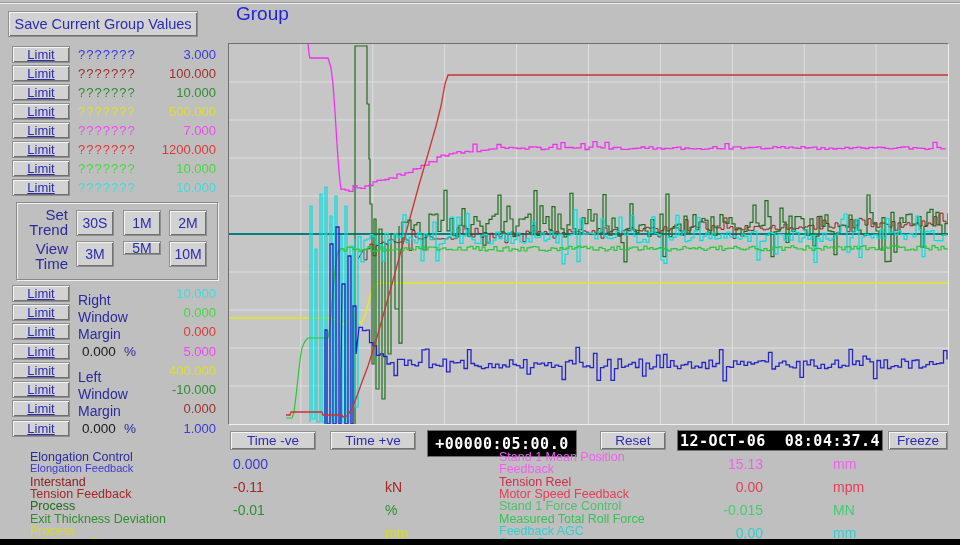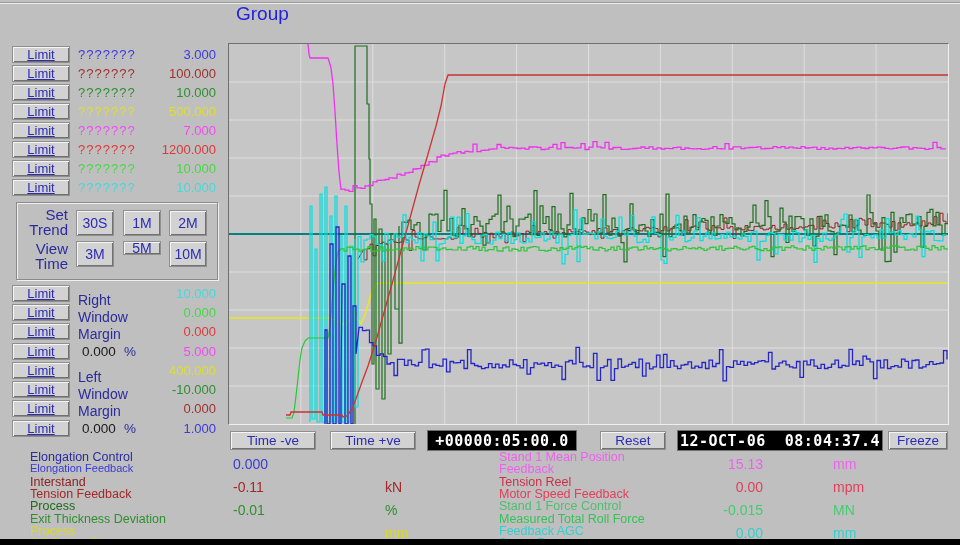--- a/index.html
+++ b/index.html
@@ -21,20 +21,21 @@
     border-right:1px solid #eeeeee;border-bottom:1px solid #eeeeee;box-sizing:content-box;}
   .lbl{white-space:nowrap;}
   .top-groove{background:#9a9a9a;border-bottom:1px solid #ededed;height:1px;}
 </style>
 </head>
 <body>
 
 <div id="screen">
   <div class="abs top-groove" style="left:0;top:2;width:960px;top:2px;"></div>
 
+  <div class="abs b3d" id="save-btn" style="left:8px;top:11px;width:190px;height:26px;font-size:14.5px;">Save Current Group Values</div>
 
   <div class="abs lbl" style="left:236px;top:3px;font-size:19px;color:#2222dd;">Group</div>
 
 
   <div id="limits-top"></div>
 
   <div class="abs frame" style="left:16px;top:202px;width:200px;height:76px;"></div>
   <div id="trend-time-labels">
       <div class="abs lbl" style="left: 18px; top: 206px; width: 50px; text-align: right; font-size: 15px; color: rgb(43, 43, 158); position: absolute;">Set</div>
       <div class="abs lbl" style="left: 18px; top: 221px; width: 50px; text-align: right; font-size: 15px; color: rgb(43, 43, 158); position: absolute;">Trend</div>
@@ -72,21 +73,21 @@
         <path d="M126 380 L126 2 L138 2 L138 60 L140 60 L140 115 L141 115 L141 160 L143 160 L143 320 L145 320 L145 175 L147 175 L147 345 L150 345 L150 185 L153 185 L153 355 L156 355 L156 200 L159 200 L159 310 L162 310 L162 190 L166 190 L166 265 L170 265 L170 182 L170.0 265.0 L170.0 299.1 L173.0 299.1 L173.0 178.0 L176.0 178.0 L176.0 178.4 L179.0 178.4 L179.0 176.2 L182.0 176.2 L182.0 185.5 L185.0 185.5 L185.0 180.9 L188.0 180.9 L188.0 178.5 L191.0 178.5 L191.0 190.0 L194.0 190.0 L194.0 205.9 L197.0 205.9 L197.0 191.5 L200.0 191.5 L200.0 170.2 L203.0 170.2 L203.0 171.0 L206.0 171.0 L206.0 170.2 L209.0 170.2 L209.0 187.5 L212.0 187.5 L212.0 176.4 L215.0 176.4 L215.0 146.3 L218.0 146.3 L218.0 186.9 L221.0 186.9 L221.0 174.5 L224.0 174.5 L224.0 191.3 L227.0 191.3 L227.0 192.9 L230.0 192.9 L230.0 181.3 L233.0 181.3 L233.0 164.7 L236.0 164.7 L236.0 184.8 L239.0 184.8 L239.0 192.4 L242.0 192.4 L242.0 180.5 L245.0 180.5 L245.0 172.7 L248.0 172.7 L248.0 177.0 L251.0 177.0 L251.0 182.2 L254.0 182.2 L254.0 201.1 L257.0 201.1 L257.0 179.6 L260.0 179.6 L260.0 175.4 L263.0 175.4 L263.0 172.2 L266.0 172.2 L266.0 170.2 L269.0 170.2 L269.0 151.1 L272.0 151.1 L272.0 187.8 L275.0 187.8 L275.0 177.6 L278.0 177.6 L278.0 162.2 L281.0 162.2 L281.0 175.0 L284.0 175.0 L284.0 192.6 L287.0 192.6 L287.0 182.0 L290.0 182.0 L290.0 175.0 L293.0 175.0 L293.0 175.1 L296.0 175.1 L296.0 173.3 L299.0 173.3 L299.0 170.1 L302.0 170.1 L302.0 190.6 L305.0 190.6 L305.0 146.7 L308.0 146.7 L308.0 191.4 L311.0 191.4 L311.0 161.8 L314.0 161.8 L314.0 179.5 L317.0 179.5 L317.0 172.6 L320.0 172.6 L320.0 185.7 L323.0 185.7 L323.0 162.6 L326.0 162.6 L326.0 190.7 L329.0 190.7 L329.0 170.0 L332.0 170.0 L332.0 184.9 L335.0 184.9 L335.0 192.9 L338.0 192.9 L338.0 180.8 L341.0 180.8 L341.0 149.4 L344.0 149.4 L344.0 184.8 L347.0 184.8 L347.0 190.2 L350.0 190.2 L350.0 185.7 L353.0 185.7 L353.0 173.8 L356.0 173.8 L356.0 179.6 L359.0 179.6 L359.0 165.5 L362.0 165.5 L362.0 176.8 L365.0 176.8 L365.0 170.0 L368.0 170.0 L368.0 190.2 L371.0 190.2 L371.0 188.9 L374.0 188.9 L374.0 150.6 L377.0 150.6 L377.0 182.0 L380.0 182.0 L380.0 191.2 L383.0 191.2 L383.0 174.1 L386.0 174.1 L386.0 183.6 L389.0 183.6 L389.0 192.2 L392.0 192.2 L392.0 198.7 L395.0 198.7 L395.0 217.8 L398.0 217.8 L398.0 184.7 L401.0 184.7 L401.0 159.9 L404.0 159.9 L404.0 185.9 L407.0 185.9 L407.0 188.8 L410.0 188.8 L410.0 181.1 L413.0 181.1 L413.0 180.5 L416.0 180.5 L416.0 187.0 L419.0 187.0 L419.0 192.3 L422.0 192.3 L422.0 175.6 L425.0 175.6 L425.0 188.4 L428.0 188.4 L428.0 188.4 L431.0 188.4 L431.0 170.2 L434.0 170.2 L434.0 212.6 L437.0 212.6 L437.0 150.2 L440.0 150.2 L440.0 192.7 L443.0 192.7 L443.0 184.1 L446.0 184.1 L446.0 181.2 L449.0 181.2 L449.0 180.1 L452.0 180.1 L452.0 187.7 L455.0 187.7 L455.0 172.2 L458.0 172.2 L458.0 189.1 L461.0 189.1 L461.0 183.4 L464.0 183.4 L464.0 170.6 L467.0 170.6 L467.0 185.7 L470.0 185.7 L470.0 178.0 L473.0 178.0 L473.0 174.5 L476.0 174.5 L476.0 176.4 L479.0 176.4 L479.0 188.8 L482.0 188.8 L482.0 172.8 L485.0 172.8 L485.0 191.4 L488.0 191.4 L488.0 182.0 L491.0 182.0 L491.0 170.6 L494.0 170.6 L494.0 177.9 L497.0 177.9 L497.0 179.3 L500.0 179.3 L500.0 173.6 L503.0 173.6 L503.0 179.9 L506.0 179.9 L506.0 185.9 L509.0 185.9 L509.0 184.0 L512.0 184.0 L512.0 192.0 L515.0 192.0 L515.0 187.4 L518.0 187.4 L518.0 183.2 L521.0 183.2 L521.0 178.3 L524.0 178.3 L524.0 161.2 L527.0 161.2 L527.0 179.0 L530.0 179.0 L530.0 182.1 L533.0 182.1 L533.0 181.4 L536.0 181.4 L536.0 156.6 L539.0 156.6 L539.0 172.7 L542.0 172.7 L542.0 212.6 L545.0 212.6 L545.0 187.8 L548.0 187.8 L548.0 187.2 L551.0 187.2 L551.0 164.2 L554.0 164.2 L554.0 178.1 L557.0 178.1 L557.0 198.5 L560.0 198.5 L560.0 172.1 L563.0 172.1 L563.0 187.4 L566.0 187.4 L566.0 172.6 L569.0 172.6 L569.0 172.5 L572.0 172.5 L572.0 174.6 L575.0 174.6 L575.0 185.9 L578.0 185.9 L578.0 191.4 L581.0 191.4 L581.0 174.9 L584.0 174.9 L584.0 201.9 L587.0 201.9 L587.0 192.2 L590.0 192.2 L590.0 172.4 L593.0 172.4 L593.0 182.3 L596.0 182.3 L596.0 170.9 L599.0 170.9 L599.0 186.8 L602.0 186.8 L602.0 187.7 L605.0 187.7 L605.0 210.7 L608.0 210.7 L608.0 188.5 L611.0 188.5 L611.0 181.2 L614.0 181.2 L614.0 181.5 L617.0 181.5 L617.0 183.1 L620.0 183.1 L620.0 171.0 L623.0 171.0 L623.0 187.6 L626.0 187.6 L626.0 175.8 L629.0 175.8 L629.0 186.1 L632.0 186.1 L632.0 190.0 L635.0 190.0 L635.0 191.5 L638.0 191.5 L638.0 151.0 L641.0 151.0 L641.0 168.6 L644.0 168.6 L644.0 179.8 L647.0 179.8 L647.0 187.0 L650.0 187.0 L650.0 205.3 L653.0 205.3 L653.0 173.7 L656.0 173.7 L656.0 217.6 L659.0 217.6 L659.0 217.3 L662.0 217.3 L662.0 168.4 L665.0 168.4 L665.0 208.1 L668.0 208.1 L668.0 189.0 L671.0 189.0 L671.0 173.9 L674.0 173.9 L674.0 178.5 L677.0 178.5 L677.0 170.7 L680.0 170.7 L680.0 170.2 L683.0 170.2 L683.0 180.1 L686.0 180.1 L686.0 179.8 L689.0 179.8 L689.0 172.5 L692.0 172.5 L692.0 203.2 L695.0 203.2 L695.0 182.3 L698.0 182.3 L698.0 168.4 L701.0 168.4 L701.0 165.4 L704.0 165.4 L704.0 181.9 L707.0 181.9 L707.0 168.4 L710.0 168.4 L710.0 181.0 L713.0 181.0 L713.0 190.9 L716.0 190.9 L716.0 179.7 L719.0 179.7 L719.0 169.2" stroke="#1e6e1e" fill="none" stroke-width="1.2"></path>
         <path d="M81 378 L81 162 L83 162 L83 375 L86 375 L86 205 L88 205 L88 378 L91 378 L91 150 L93 150 L93 378 L96 378 L96 143 L98 143 L98 378 L101 378 L101 172 L103 172 L103 378 L106 378 L106 152 L108 152 L108 378 L111 378 L111 192 L113 192 L113 378 L116 378 L116 162 L118 162 L118 378 L121 378 L121 202 L124 202 L124 360 L126 360 L126 195 L126.0 360.0 L126.0 363.0 L129.0 363.0 L129.0 192.5 L132.0 192.5 L132.0 217.9 L135.0 217.9 L135.0 196.1 L138.0 196.1 L138.0 195.0 L141.0 195.0 L141.0 190.5 L144.0 190.5 L144.0 192.7 L147.0 192.7 L147.0 199.8 L150.0 199.8 L150.0 200.8 L153.0 200.8 L153.0 216.9 L156.0 216.9 L156.0 189.4 L159.0 189.4 L159.0 199.1 L162.0 199.1 L162.0 196.2 L165.0 196.2 L165.0 189.8 L168.0 189.8 L168.0 193.2 L171.0 193.2 L171.0 192.7 L174.0 192.7 L174.0 170.8 L177.0 170.8 L177.0 198.7 L180.0 198.7 L180.0 193.3 L183.0 193.3 L183.0 195.9 L186.0 195.9 L186.0 198.9 L189.0 198.9 L189.0 188.6 L192.0 188.6 L192.0 216.9 L195.0 216.9 L195.0 189.6 L198.0 189.6 L198.0 191.8 L201.0 191.8 L201.0 195.6 L204.0 195.6 L204.0 178.2 L207.0 178.2 L207.0 216.8 L210.0 216.8 L210.0 200.2 L213.0 200.2 L213.0 199.5 L216.0 199.5 L216.0 195.2 L219.0 195.2 L219.0 192.8 L222.0 192.8 L222.0 173.2 L225.0 173.2 L225.0 193.8 L228.0 193.8 L228.0 173.2 L231.0 173.2 L231.0 199.4 L234.0 199.4 L234.0 191.8 L237.0 191.8 L237.0 169.7 L240.0 169.7 L240.0 193.0 L243.0 193.0 L243.0 195.7 L246.0 195.7 L246.0 199.4 L249.0 199.4 L249.0 199.5 L252.0 199.5 L252.0 191.3 L255.0 191.3 L255.0 190.3 L258.0 190.3 L258.0 197.9 L261.0 197.9 L261.0 200.0 L264.0 200.0 L264.0 196.2 L267.0 196.2 L267.0 188.1 L270.0 188.1 L270.0 194.7 L273.0 194.7 L273.0 190.3 L276.0 190.3 L276.0 196.3 L279.0 196.3 L279.0 188.7 L282.0 188.7 L282.0 199.5 L285.0 199.5 L285.0 195.6 L288.0 195.6 L288.0 188.8 L291.0 188.8 L291.0 198.0 L294.0 198.0 L294.0 199.0 L297.0 199.0 L297.0 194.3 L300.0 194.3 L300.0 197.9 L303.0 197.9 L303.0 177.5 L306.0 177.5 L306.0 193.7 L309.0 193.7 L309.0 193.4 L312.0 193.4 L312.0 188.9 L315.0 188.9 L315.0 196.9 L318.0 196.9 L318.0 195.1 L321.0 195.1 L321.0 187.8 L324.0 187.8 L324.0 190.8 L327.0 190.8 L327.0 198.8 L330.0 198.8 L330.0 190.1 L333.0 190.1 L333.0 219.8 L336.0 219.8 L336.0 210.5 L339.0 210.5 L339.0 191.5 L342.0 191.5 L342.0 190.5 L345.0 190.5 L345.0 165.9 L348.0 165.9 L348.0 217.6 L351.0 217.6 L351.0 174.8 L354.0 174.8 L354.0 190.1 L357.0 190.1 L357.0 189.9 L360.0 189.9 L360.0 189.2 L363.0 189.2 L363.0 189.7 L366.0 189.7 L366.0 194.8 L369.0 194.8 L369.0 187.9 L372.0 187.9 L372.0 175.2 L375.0 175.2 L375.0 192.4 L378.0 192.4 L378.0 194.1 L381.0 194.1 L381.0 194.7 L384.0 194.7 L384.0 193.5 L387.0 193.5 L387.0 187.4 L390.0 187.4 L390.0 173.0 L393.0 173.0 L393.0 187.9 L396.0 187.9 L396.0 191.2 L399.0 191.2 L399.0 187.6 L402.0 187.6 L402.0 171.5 L405.0 171.5 L405.0 192.2 L408.0 192.2 L408.0 198.7 L411.0 198.7 L411.0 198.1 L414.0 198.1 L414.0 195.3 L417.0 195.3 L417.0 198.3 L420.0 198.3 L420.0 188.6 L423.0 188.6 L423.0 172.8 L426.0 172.8 L426.0 189.5 L429.0 189.5 L429.0 190.7 L432.0 190.7 L432.0 216.0 L435.0 216.0 L435.0 219.3 L438.0 219.3 L438.0 193.1 L441.0 193.1 L441.0 196.0 L444.0 196.0 L444.0 193.4 L447.0 193.4 L447.0 171.4 L450.0 171.4 L450.0 191.5 L453.0 191.5 L453.0 187.2 L456.0 187.2 L456.0 197.6 L459.0 197.6 L459.0 196.7 L462.0 196.7 L462.0 193.9 L465.0 193.9 L465.0 187.1 L468.0 187.1 L468.0 173.5 L471.0 173.5 L471.0 196.7 L474.0 196.7 L474.0 192.4 L477.0 192.4 L477.0 188.8 L480.0 188.8 L480.0 194.6 L483.0 194.6 L483.0 189.0 L486.0 189.0 L486.0 194.8 L489.0 194.8 L489.0 194.5 L492.0 194.5 L492.0 190.5 L495.0 190.5 L495.0 194.2 L498.0 194.2 L498.0 188.0 L501.0 188.0 L501.0 192.9 L504.0 192.9 L504.0 192.2 L507.0 192.2 L507.0 193.9 L510.0 193.9 L510.0 195.2 L513.0 195.2 L513.0 190.0 L516.0 190.0 L516.0 192.7 L519.0 192.7 L519.0 197.3 L522.0 197.3 L522.0 188.1 L525.0 188.1 L525.0 187.4 L528.0 187.4 L528.0 216.2 L531.0 216.2 L531.0 197.3 L534.0 197.3 L534.0 197.2 L537.0 197.2 L537.0 191.4 L540.0 191.4 L540.0 188.7 L543.0 188.7 L543.0 189.5 L546.0 189.5 L546.0 209.8 L549.0 209.8 L549.0 190.3 L552.0 190.3 L552.0 190.7 L555.0 190.7 L555.0 196.2 L558.0 196.2 L558.0 191.4 L561.0 191.4 L561.0 196.2 L564.0 196.2 L564.0 186.6 L567.0 186.6 L567.0 188.7 L570.0 188.7 L570.0 197.8 L573.0 197.8 L573.0 193.9 L576.0 193.9 L576.0 186.0 L579.0 186.0 L579.0 195.4 L582.0 195.4 L582.0 191.3 L585.0 191.3 L585.0 218.4 L588.0 218.4 L588.0 194.5 L591.0 194.5 L591.0 197.3 L594.0 197.3 L594.0 189.2 L597.0 189.2 L597.0 194.9 L600.0 194.9 L600.0 196.3 L603.0 196.3 L603.0 194.1 L606.0 194.1 L606.0 191.0 L609.0 191.0 L609.0 188.0 L612.0 188.0 L612.0 175.3 L615.0 175.3 L615.0 170.0 L618.0 170.0 L618.0 208.2 L621.0 208.2 L621.0 193.7 L624.0 193.7 L624.0 186.8 L627.0 186.8 L627.0 175.3 L630.0 175.3 L630.0 213.3 L633.0 213.3 L633.0 193.0 L636.0 193.0 L636.0 190.6 L639.0 190.6 L639.0 191.5 L642.0 191.5 L642.0 193.8 L645.0 193.8 L645.0 190.9 L648.0 190.9 L648.0 194.2 L651.0 194.2 L651.0 185.8 L654.0 185.8 L654.0 194.4 L657.0 194.4 L657.0 174.7 L660.0 174.7 L660.0 188.7 L663.0 188.7 L663.0 187.8 L666.0 187.8 L666.0 190.9 L669.0 190.9 L669.0 186.7 L672.0 186.7 L672.0 190.7 L675.0 190.7 L675.0 195.3 L678.0 195.3 L678.0 190.5 L681.0 190.5 L681.0 189.9 L684.0 189.9 L684.0 193.0 L687.0 193.0 L687.0 172.2 L690.0 172.2 L690.0 185.9 L693.0 185.9 L693.0 212.6 L696.0 212.6 L696.0 187.3 L699.0 187.3 L699.0 187.8 L702.0 187.8 L702.0 186.6 L705.0 186.6 L705.0 196.5 L708.0 196.5 L708.0 196.6 L711.0 196.6 L711.0 196.8 L714.0 196.8 L714.0 190.9 L717.0 190.9 L717.0 191.4" stroke="#00e0e0" fill="none" stroke-width="1.2"></path>
         <path d="M57 374 L63 374 L65 368 L67 352 L69 334 L71 316 L73 304 L76 297 L79 294 L99 294 L101 282 L103 258 L105 236 L107 218 L109 208 L112 205 L112.0 205.0 L112.0 204.9 L115.0 204.9 L115.0 207.1 L118.0 207.1 L118.0 203.2 L121.0 203.2 L121.0 203.3 L124.0 203.3 L124.0 205.7 L127.0 205.7 L127.0 205.0 L130.0 205.0 L130.0 207.1 L133.0 207.1 L133.0 205.8 L136.0 205.8 L136.0 205.1 L139.0 205.1 L139.0 202.6 L142.0 202.6 L142.0 207.2 L145.0 207.2 L145.0 207.1 L148.0 207.1 L148.0 206.1 L151.0 206.1 L151.0 202.9 L154.0 202.9 L154.0 207.2 L157.0 207.2 L157.0 205.3 L160.0 205.3 L160.0 206.2 L163.0 206.2 L163.0 206.0 L166.0 206.0 L166.0 205.2 L169.0 205.2 L169.0 205.1 L172.0 205.1 L172.0 206.6 L175.0 206.6 L175.0 203.9 L178.0 203.9 L178.0 205.6 L181.0 205.6 L181.0 204.2 L184.0 204.2 L184.0 206.0 L187.0 206.0 L187.0 202.6 L190.0 202.6 L190.0 204.6 L193.0 204.6 L193.0 203.2 L196.0 203.2 L196.0 205.8 L199.0 205.8 L199.0 203.2 L202.0 203.2 L202.0 203.0 L205.0 203.0 L205.0 203.4 L208.0 203.4 L208.0 206.2 L211.0 206.2 L211.0 205.0 L214.0 205.0 L214.0 203.8 L217.0 203.8 L217.0 205.6 L220.0 205.6 L220.0 205.4 L223.0 205.4 L223.0 206.0 L226.0 206.0 L226.0 206.0 L229.0 206.0 L229.0 203.2 L232.0 203.2 L232.0 206.0 L235.0 206.0 L235.0 206.1 L238.0 206.1 L238.0 203.1 L241.0 203.1 L241.0 202.3 L244.0 202.3 L244.0 204.9 L247.0 204.9 L247.0 202.6 L250.0 202.6 L250.0 206.4 L253.0 206.4 L253.0 203.2 L256.0 203.2 L256.0 206.9 L259.0 206.9 L259.0 205.5 L262.0 205.5 L262.0 205.7 L265.0 205.7 L265.0 202.7 L268.0 202.7 L268.0 206.8 L271.0 206.8 L271.0 207.2 L274.0 207.2 L274.0 203.9 L277.0 203.9 L277.0 202.9 L280.0 202.9 L280.0 207.0 L283.0 207.0 L283.0 204.8 L286.0 204.8 L286.0 205.3 L289.0 205.3 L289.0 206.8 L292.0 206.8 L292.0 203.4 L295.0 203.4 L295.0 207.0 L298.0 207.0 L298.0 203.8 L301.0 203.8 L301.0 203.1 L304.0 203.1 L304.0 202.5 L307.0 202.5 L307.0 203.0 L310.0 203.0 L310.0 206.3 L313.0 206.3 L313.0 206.4 L316.0 206.4 L316.0 207.2 L319.0 207.2 L319.0 206.4 L322.0 206.4 L322.0 203.9 L325.0 203.9 L325.0 204.4 L328.0 204.4 L328.0 206.7 L331.0 206.7 L331.0 203.7 L334.0 203.7 L334.0 205.4 L337.0 205.4 L337.0 204.2 L340.0 204.2 L340.0 202.4 L343.0 202.4 L343.0 205.2 L346.0 205.2 L346.0 203.7 L349.0 203.7 L349.0 202.2 L352.0 202.2 L352.0 203.3 L355.0 203.3 L355.0 202.4 L358.0 202.4 L358.0 204.6 L361.0 204.6 L361.0 203.0 L364.0 203.0 L364.0 205.9 L367.0 205.9 L367.0 206.1 L370.0 206.1 L370.0 203.4 L373.0 203.4 L373.0 204.5 L376.0 204.5 L376.0 206.9 L379.0 206.9 L379.0 205.5 L382.0 205.5 L382.0 203.2 L385.0 203.2 L385.0 206.3 L388.0 206.3 L388.0 202.3 L391.0 202.3 L391.0 205.4 L394.0 205.4 L394.0 205.8 L397.0 205.8 L397.0 205.9 L400.0 205.9 L400.0 204.1 L403.0 204.1 L403.0 203.1 L406.0 203.1 L406.0 203.1 L409.0 203.1 L409.0 206.1 L412.0 206.1 L412.0 205.7 L415.0 205.7 L415.0 202.2 L418.0 202.2 L418.0 204.9 L421.0 204.9 L421.0 203.7 L424.0 203.7 L424.0 205.3 L427.0 205.3 L427.0 204.6 L430.0 204.6 L430.0 203.7 L433.0 203.7 L433.0 204.3 L436.0 204.3 L436.0 205.4 L439.0 205.4 L439.0 206.8 L442.0 206.8 L442.0 204.8 L445.0 204.8 L445.0 204.7 L448.0 204.7 L448.0 206.0 L451.0 206.0 L451.0 205.4 L454.0 205.4 L454.0 202.5 L457.0 202.5 L457.0 204.0 L460.0 204.0 L460.0 204.7 L463.0 204.7 L463.0 203.8 L466.0 203.8 L466.0 204.8 L469.0 204.8 L469.0 203.3 L472.0 203.3 L472.0 204.9 L475.0 204.9 L475.0 206.5 L478.0 206.5 L478.0 205.0 L481.0 205.0 L481.0 203.4 L484.0 203.4 L484.0 203.2 L487.0 203.2 L487.0 205.6 L490.0 205.6 L490.0 202.0 L493.0 202.0 L493.0 206.4 L496.0 206.4 L496.0 204.6 L499.0 204.6 L499.0 204.1 L502.0 204.1 L502.0 204.4 L505.0 204.4 L505.0 202.3 L508.0 202.3 L508.0 203.8 L511.0 203.8 L511.0 205.2 L514.0 205.2 L514.0 205.9 L517.0 205.9 L517.0 205.0 L520.0 205.0 L520.0 203.1 L523.0 203.1 L523.0 202.3 L526.0 202.3 L526.0 204.7 L529.0 204.7 L529.0 205.7 L532.0 205.7 L532.0 206.6 L535.0 206.6 L535.0 204.7 L538.0 204.7 L538.0 206.7 L541.0 206.7 L541.0 205.7 L544.0 205.7 L544.0 202.9 L547.0 202.9 L547.0 203.7 L550.0 203.7 L550.0 202.8 L553.0 202.8 L553.0 206.3 L556.0 206.3 L556.0 203.3 L559.0 203.3 L559.0 203.7 L562.0 203.7 L562.0 201.8 L565.0 201.8 L565.0 203.7 L568.0 203.7 L568.0 205.0 L571.0 205.0 L571.0 204.8 L574.0 204.8 L574.0 206.1 L577.0 206.1 L577.0 201.9 L580.0 201.9 L580.0 204.1 L583.0 204.1 L583.0 206.4 L586.0 206.4 L586.0 204.3 L589.0 204.3 L589.0 204.5 L592.0 204.5 L592.0 206.0 L595.0 206.0 L595.0 202.4 L598.0 202.4 L598.0 204.0 L601.0 204.0 L601.0 203.0 L604.0 203.0 L604.0 204.5 L607.0 204.5 L607.0 202.3 L610.0 202.3 L610.0 203.0 L613.0 203.0 L613.0 205.8 L616.0 205.8 L616.0 202.9 L619.0 202.9 L619.0 202.7 L622.0 202.7 L622.0 205.2 L625.0 205.2 L625.0 202.4 L628.0 202.4 L628.0 204.8 L631.0 204.8 L631.0 202.5 L634.0 202.5 L634.0 201.9 L637.0 201.9 L637.0 205.7 L640.0 205.7 L640.0 203.8 L643.0 203.8 L643.0 203.5 L646.0 203.5 L646.0 205.7 L649.0 205.7 L649.0 205.2 L652.0 205.2 L652.0 206.4 L655.0 206.4 L655.0 203.0 L658.0 203.0 L658.0 204.1 L661.0 204.1 L661.0 202.1 L664.0 202.1 L664.0 201.7 L667.0 201.7 L667.0 202.2 L670.0 202.2 L670.0 203.4 L673.0 203.4 L673.0 203.2 L676.0 203.2 L676.0 206.1 L679.0 206.1 L679.0 205.8 L682.0 205.8 L682.0 205.0 L685.0 205.0 L685.0 206.2 L688.0 206.2 L688.0 202.3 L691.0 202.3 L691.0 202.1 L694.0 202.1 L694.0 202.2 L697.0 202.2 L697.0 204.3 L700.0 204.3 L700.0 205.8 L703.0 205.8 L703.0 201.6 L706.0 201.6 L706.0 203.6 L709.0 203.6 L709.0 206.0 L712.0 206.0 L712.0 202.3 L715.0 202.3 L715.0 204.9 L718.0 204.9 L718.0 206.1" stroke="#28c838" fill="none" stroke-width="1.2"></path>
         <path d="M96 380 L96 286 L98 286 L98 380 L101 380 L101 200 L104 200 L104 380 L107 380 L107 183 L110 183 L110 380 L112 380 L112 330 L113 240 L116 240 L116 380 L119 380 L119 212 L122 212 L122 380 L124 380 L124 262 L127 262 L127 310 L130 284 L130.0 284.0 L130.0 283.4 L133.5 283.4 L133.5 286.7 L137.0 286.7 L137.0 286.2 L140.5 286.2 L140.5 298.7 L144.0 298.7 L144.0 301.9 L147.5 301.9 L147.5 311.3 L151.0 311.3 L151.0 309.8 L154.5 309.8 L154.5 312.5 L158.0 312.5 L158.0 320.0 L161.5 320.0 L161.5 318.7 L165.0 318.7 L165.0 331.5 L168.5 331.5 L168.5 315.3 L172.0 315.3 L172.0 315.4 L175.5 315.4 L175.5 321.4 L179.0 321.4 L179.0 316.2 L182.5 316.2 L182.5 320.6 L186.0 320.6 L186.0 321.8 L189.5 321.8 L189.5 318.3 L193.0 318.3 L193.0 305.9 L196.5 305.9 L196.5 305.1 L200.0 305.1 L200.0 323.7 L203.5 323.7 L203.5 320.2 L207.0 320.2 L207.0 321.3 L210.5 321.3 L210.5 322.1 L214.0 322.1 L214.0 315.1 L217.5 315.1 L217.5 327.8 L221.0 327.8 L221.0 317.5 L224.5 317.5 L224.5 318.9 L228.0 318.9 L228.0 318.7 L231.5 318.7 L231.5 316.4 L235.0 316.4 L235.0 324.5 L238.5 324.5 L238.5 305.7 L242.0 305.7 L242.0 319.5 L245.5 319.5 L245.5 321.5 L249.0 321.5 L249.0 322.5 L252.5 322.5 L252.5 324.6 L256.0 324.6 L256.0 323.7 L259.5 323.7 L259.5 319.7 L263.0 319.7 L263.0 323.7 L266.5 323.7 L266.5 320.2 L270.0 320.2 L270.0 323.8 L273.5 323.8 L273.5 321.0 L277.0 321.0 L277.0 322.8 L280.5 322.8 L280.5 315.9 L284.0 315.9 L284.0 320.5 L287.5 320.5 L287.5 321.6 L291.0 321.6 L291.0 323.9 L294.5 323.9 L294.5 315.7 L298.0 315.7 L298.0 330.1 L301.5 330.1 L301.5 323.6 L305.0 323.6 L305.0 318.8 L308.5 318.8 L308.5 320.2 L312.0 320.2 L312.0 319.2 L315.5 319.2 L315.5 321.5 L319.0 321.5 L319.0 318.6 L322.5 318.6 L322.5 323.3 L326.0 323.3 L326.0 321.2 L329.5 321.2 L329.5 322.4 L333.0 322.4 L333.0 335.5 L336.5 335.5 L336.5 317.9 L340.0 317.9 L340.0 316.5 L343.5 316.5 L343.5 319.9 L347.0 319.9 L347.0 303.3 L350.5 303.3 L350.5 318.4 L354.0 318.4 L354.0 322.8 L357.5 322.8 L357.5 322.0 L361.0 322.0 L361.0 323.7 L364.5 323.7 L364.5 309.4 L368.0 309.4 L368.0 336.4 L371.5 336.4 L371.5 323.7 L375.0 323.7 L375.0 322.1 L378.5 322.1 L378.5 315.5 L382.0 315.5 L382.0 336.4 L385.5 336.4 L385.5 324.6 L389.0 324.6 L389.0 315.0 L392.5 315.0 L392.5 323.3 L396.0 323.3 L396.0 322.2 L399.5 322.2 L399.5 320.4 L403.0 320.4 L403.0 318.5 L406.5 318.5 L406.5 323.5 L410.0 323.5 L410.0 315.1 L413.5 315.1 L413.5 332.1 L417.0 332.1 L417.0 319.2 L420.5 319.2 L420.5 324.9 L424.0 324.9 L424.0 322.8 L427.5 322.8 L427.5 311.1 L431.0 311.1 L431.0 323.6 L434.5 323.6 L434.5 310.4 L438.0 310.4 L438.0 323.3 L441.5 323.3 L441.5 316.6 L445.0 316.6 L445.0 322.1 L448.5 322.1 L448.5 324.6 L452.0 324.6 L452.0 321.2 L455.5 321.2 L455.5 320.5 L459.0 320.5 L459.0 317.8 L462.5 317.8 L462.5 324.1 L466.0 324.1 L466.0 322.1 L469.5 322.1 L469.5 323.5 L473.0 323.5 L473.0 318.5 L476.5 318.5 L476.5 324.5 L480.0 324.5 L480.0 316.1 L483.5 316.1 L483.5 322.5 L487.0 322.5 L487.0 319.5 L490.5 319.5 L490.5 305.7 L494.0 305.7 L494.0 336.9 L497.5 336.9 L497.5 322.6 L501.0 322.6 L501.0 323.4 L504.5 323.4 L504.5 316.9 L508.0 316.9 L508.0 320.4 L511.5 320.4 L511.5 317.4 L515.0 317.4 L515.0 321.3 L518.5 321.3 L518.5 318.2 L522.0 318.2 L522.0 320.0 L525.5 320.0 L525.5 318.7 L529.0 318.7 L529.0 317.2 L532.5 317.2 L532.5 316.7 L536.0 316.7 L536.0 317.8 L539.5 317.8 L539.5 308.3 L543.0 308.3 L543.0 325.0 L546.5 325.0 L546.5 322.4 L550.0 322.4 L550.0 318.8 L553.5 318.8 L553.5 317.1 L557.0 317.1 L557.0 320.8 L560.5 320.8 L560.5 322.9 L564.0 322.9 L564.0 323.9 L567.5 323.9 L567.5 317.5 L571.0 317.5 L571.0 333.4 L574.5 333.4 L574.5 317.1 L578.0 317.1 L578.0 320.9 L581.5 320.9 L581.5 315.9 L585.0 315.9 L585.0 322.2 L588.5 322.2 L588.5 324.3 L592.0 324.3 L592.0 320.4 L595.5 320.4 L595.5 324.5 L599.0 324.5 L599.0 323.3 L602.5 323.3 L602.5 320.1 L606.0 320.1 L606.0 316.2 L609.5 316.2 L609.5 323.5 L613.0 323.5 L613.0 321.4 L616.5 321.4 L616.5 322.1 L620.0 322.1 L620.0 305.4 L623.5 305.4 L623.5 320.5 L627.0 320.5 L627.0 317.0 L630.5 317.0 L630.5 321.4 L634.0 321.4 L634.0 312.2 L637.5 312.2 L637.5 315.0 L641.0 315.0 L641.0 317.8 L644.5 317.8 L644.5 334.6 L648.0 334.6 L648.0 316.5 L651.5 316.5 L651.5 323.8 L655.0 323.8 L655.0 315.9 L658.5 315.9 L658.5 324.5 L662.0 324.5 L662.0 322.7 L665.5 322.7 L665.5 321.6 L669.0 321.6 L669.0 323.2 L672.5 323.2 L672.5 315.2 L676.0 315.2 L676.0 317.4 L679.5 317.4 L679.5 324.1 L683.0 324.1 L683.0 316.5 L686.5 316.5 L686.5 316.0 L690.0 316.0 L690.0 324.0 L693.5 324.0 L693.5 322.8 L697.0 322.8 L697.0 320.6 L700.5 320.6 L700.5 317.6 L704.0 317.6 L704.0 320.4 L707.5 320.4 L707.5 319.7 L711.0 319.7 L711.0 319.0 L714.5 319.0 L714.5 306.7 L718.0 306.7 L718.0 315.6" stroke="#2424c8" fill="none" stroke-width="1.3"></path>
         <path d="M79 0 L80 10 L81 14 L99 14 L100 17 L102 24 L104 40 L106 68 L108 100 L110 128 L112 146 L112.0 146.0 L112.0 145.2 L116.0 145.2 L116.0 146.1 L120.0 146.1 L120.0 147.4 L124.0 147.4 L124.0 141.6 L128.0 141.6 L128.0 143.9 L132.0 143.9 L132.0 144.3 L136.0 144.3 L136.0 141.9 L140.0 141.9 L140.0 141.5 L144.0 141.5 L144.0 137.8 L148.0 137.8 L148.0 136.4 L152.0 136.4 L152.0 136.2 L156.0 136.2 L156.0 135.5 L160.0 135.5 L160.0 133.9 L164.0 133.9 L164.0 134.2 L168.0 134.2 L168.0 130.1 L172.0 130.1 L172.0 131.1 L176.0 131.1 L176.0 128.8 L180.0 128.8 L180.0 128.3 L184.0 128.3 L184.0 125.0 L188.0 125.0 L188.0 124.7 L192.0 124.7 L192.0 121.5 L196.0 121.5 L196.0 121.1 L200.0 121.1 L200.0 117.7 L204.0 117.7 L204.0 117.8 L208.0 117.8 L208.0 113.0 L212.0 113.0 L212.0 111.1 L216.0 111.1 L216.0 112.0 L220.0 112.0 L220.0 109.9 L224.0 109.9 L224.0 109.2 L228.0 109.2 L228.0 107.6 L232.0 107.6 L232.0 109.0 L236.0 109.0 L236.0 107.4 L240.0 107.4 L240.0 107.9 L244.0 107.9 L244.0 100.2 L248.0 100.2 L248.0 107.6 L252.0 107.6 L252.0 106.4 L256.0 106.4 L256.0 106.2 L260.0 106.2 L260.0 105.1 L264.0 105.1 L264.0 104.9 L268.0 104.9 L268.0 100.5 L272.0 100.5 L272.0 103.3 L276.0 103.3 L276.0 104.3 L280.0 104.3 L280.0 103.3 L284.0 103.3 L284.0 103.8 L288.0 103.8 L288.0 104.5 L292.0 104.5 L292.0 104.1 L296.0 104.1 L296.0 105.2 L300.0 105.2 L300.0 103.0 L304.0 103.0 L304.0 102.8 L308.0 102.8 L308.0 103.4 L312.0 103.4 L312.0 105.5 L316.0 105.5 L316.0 105.2 L320.0 105.2 L320.0 103.3 L324.0 103.3 L324.0 100.4 L328.0 100.4 L328.0 104.9 L332.0 104.9 L332.0 98.7 L336.0 98.7 L336.0 103.5 L340.0 103.5 L340.0 103.5 L344.0 103.5 L344.0 104.2 L348.0 104.2 L348.0 103.8 L352.0 103.8 L352.0 99.6 L356.0 99.6 L356.0 105.5 L360.0 105.5 L360.0 103.2 L364.0 103.2 L364.0 97.7 L368.0 97.7 L368.0 102.8 L372.0 102.8 L372.0 103.9 L376.0 103.9 L376.0 98.4 L380.0 98.4 L380.0 105.0 L384.0 105.0 L384.0 103.5 L388.0 103.5 L388.0 103.3 L392.0 103.3 L392.0 105.4 L396.0 105.4 L396.0 105.3 L400.0 105.3 L400.0 104.8 L404.0 104.8 L404.0 104.5 L408.0 104.5 L408.0 104.1 L412.0 104.1 L412.0 103.0 L416.0 103.0 L416.0 104.3 L420.0 104.3 L420.0 102.8 L424.0 102.8 L424.0 105.1 L428.0 105.1 L428.0 103.8 L432.0 103.8 L432.0 105.0 L436.0 105.0 L436.0 104.4 L440.0 104.4 L440.0 104.7 L444.0 104.7 L444.0 103.7 L448.0 103.7 L448.0 103.2 L452.0 103.2 L452.0 105.3 L456.0 105.3 L456.0 104.0 L460.0 104.0 L460.0 104.7 L464.0 104.7 L464.0 104.9 L468.0 104.9 L468.0 104.6 L472.0 104.6 L472.0 105.4 L476.0 105.4 L476.0 105.1 L480.0 105.1 L480.0 104.4 L484.0 104.4 L484.0 102.6 L488.0 102.6 L488.0 104.6 L492.0 104.6 L492.0 104.9 L496.0 104.9 L496.0 99.7 L500.0 99.7 L500.0 105.0 L504.0 105.0 L504.0 102.8 L508.0 102.8 L508.0 102.8 L512.0 102.8 L512.0 104.7 L516.0 104.7 L516.0 103.8 L520.0 103.8 L520.0 103.5 L524.0 103.5 L524.0 103.4 L528.0 103.4 L528.0 102.8 L532.0 102.8 L532.0 104.8 L536.0 104.8 L536.0 104.5 L540.0 104.5 L540.0 104.4 L544.0 104.4 L544.0 102.6 L548.0 102.6 L548.0 103.6 L552.0 103.6 L552.0 102.7 L556.0 102.7 L556.0 104.2 L560.0 104.2 L560.0 103.2 L564.0 103.2 L564.0 103.9 L568.0 103.9 L568.0 104.3 L572.0 104.3 L572.0 102.7 L576.0 102.7 L576.0 104.0 L580.0 104.0 L580.0 103.7 L584.0 103.7 L584.0 103.1 L588.0 103.1 L588.0 105.4 L592.0 105.4 L592.0 103.6 L596.0 103.6 L596.0 105.3 L600.0 105.3 L600.0 104.1 L604.0 104.1 L604.0 105.0 L608.0 105.0 L608.0 104.4 L612.0 104.4 L612.0 104.7 L616.0 104.7 L616.0 103.4 L620.0 103.4 L620.0 104.5 L624.0 104.5 L624.0 103.6 L628.0 103.6 L628.0 103.2 L632.0 103.2 L632.0 104.0 L636.0 104.0 L636.0 104.5 L640.0 104.5 L640.0 103.3 L644.0 103.3 L644.0 103.8 L648.0 103.8 L648.0 103.2 L652.0 103.2 L652.0 103.5 L656.0 103.5 L656.0 104.4 L660.0 104.4 L660.0 104.8 L664.0 104.8 L664.0 104.4 L668.0 104.4 L668.0 103.6 L672.0 103.6 L672.0 103.0 L676.0 103.0 L676.0 102.8 L680.0 102.8 L680.0 105.0 L684.0 105.0 L684.0 103.7 L688.0 103.7 L688.0 104.1 L692.0 104.1 L692.0 104.3 L696.0 104.3 L696.0 105.4 L700.0 105.4 L700.0 104.6 L704.0 104.6 L704.0 98.4 L708.0 98.4 L708.0 103.5 L712.0 103.5 L712.0 104.9 L716.0 104.9 L716.0 105.4" stroke="#f030f0" fill="none" stroke-width="1.3"></path>
         <path d="M57 371 L61 371 L62 368 L93 368 L94 371 L113 371 L114 373 L118 372 L123 365 L128 352 L133 338 L139 322 L146 300 L154 272 L163 240 L172 207 L181 174 L190 141 L199 110 L207 82 L212 62 L216 40 L219 31 L719 31" stroke="#cc3333" fill="none" stroke-width="1.3"></path>
       </svg></div>
 
   <div class="abs b3d" style="left:230px;top:431px;width:86px;height:19px;font-size:13.5px;">Time -ve</div>
   <div class="abs b3d" style="left:330px;top:431px;width:86px;height:19px;font-size:13.5px;">Time +ve</div>
-  <div class="abs blackbox" style="left:427px;top:430px;width:150px;height:21px;font-size:15px;">+00000:05:00.0</div>
+  <div class="abs blackbox" style="left:427px;top:430px;width:150px;height:27px;font-size:15px;">+00000:05:00.0</div>
   <div class="abs b3d" style="left:600px;top:431px;width:66px;height:19px;font-size:13.5px;">Reset</div>
   <div class="abs blackbox" style="left:677px;top:430px;width:206px;height:21px;font-size:15px;white-space:pre;">12-OCT-06  08:04:37.4</div>
   <div class="abs b3d" style="left:888px;top:431px;width:60px;height:19px;font-size:13.5px;">Freeze</div>
 
   <div id="legend-left">
       <div class="abs lbl" style="left: 30px; top: 450px; font-size: 12.5px; color: rgb(43, 43, 158); position: absolute;">Elongation Control</div>
       <div class="abs lbl" style="left: 30px; top: 462.3px; font-size: 11px; color: rgb(58, 58, 214); position: absolute;">Elongation Feedback</div>
       <div class="abs lbl" style="left: 30px; top: 474.6px; font-size: 12.5px; color: rgb(140, 33, 33); position: absolute;">Interstand</div>
       <div class="abs lbl" style="left: 30px; top: 486.9px; font-size: 12.5px; color: rgb(163, 40, 40); position: absolute;">Tension Feedback</div>
       <div class="abs lbl" style="left: 30px; top: 499.2px; font-size: 12.5px; color: rgb(31, 107, 31); position: absolute;">Process</div>

